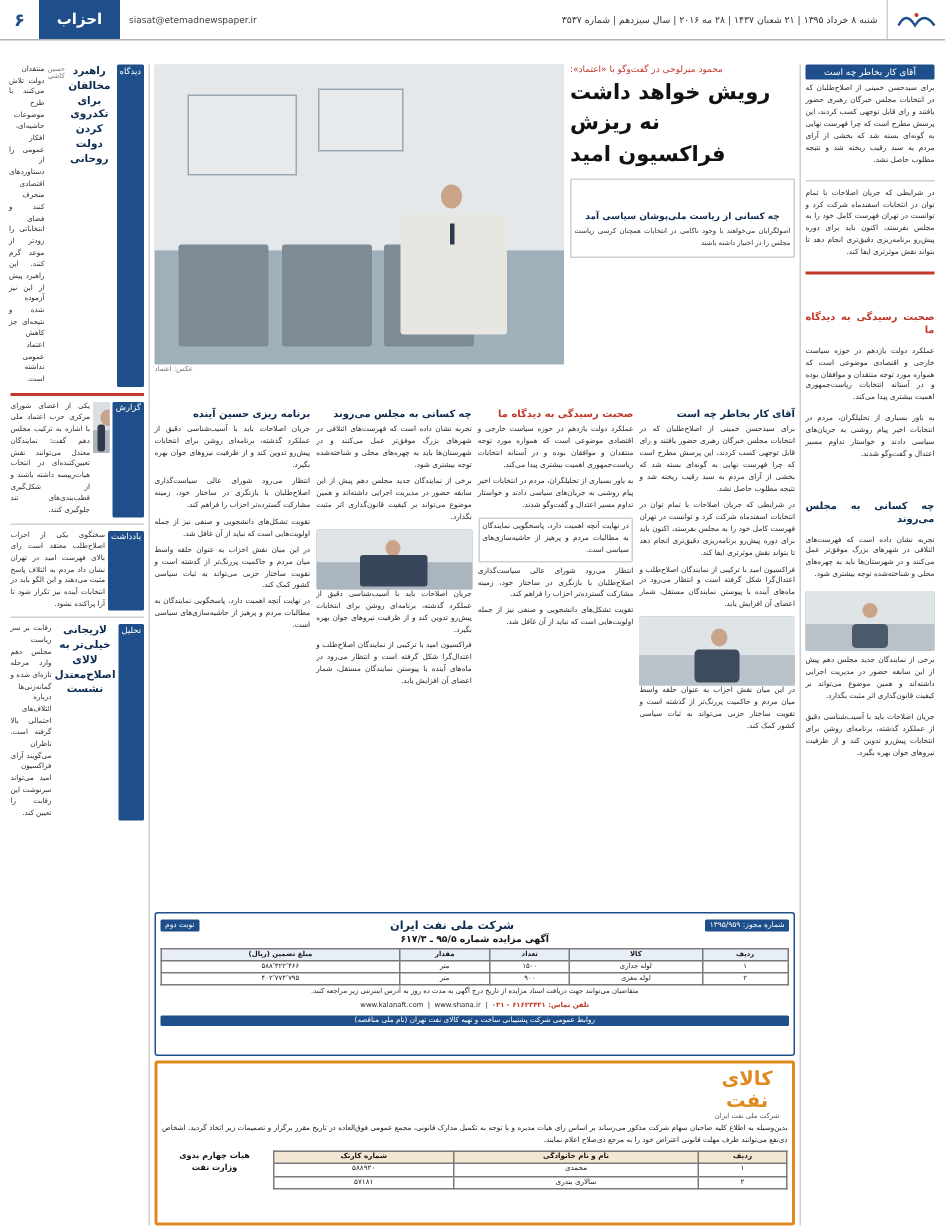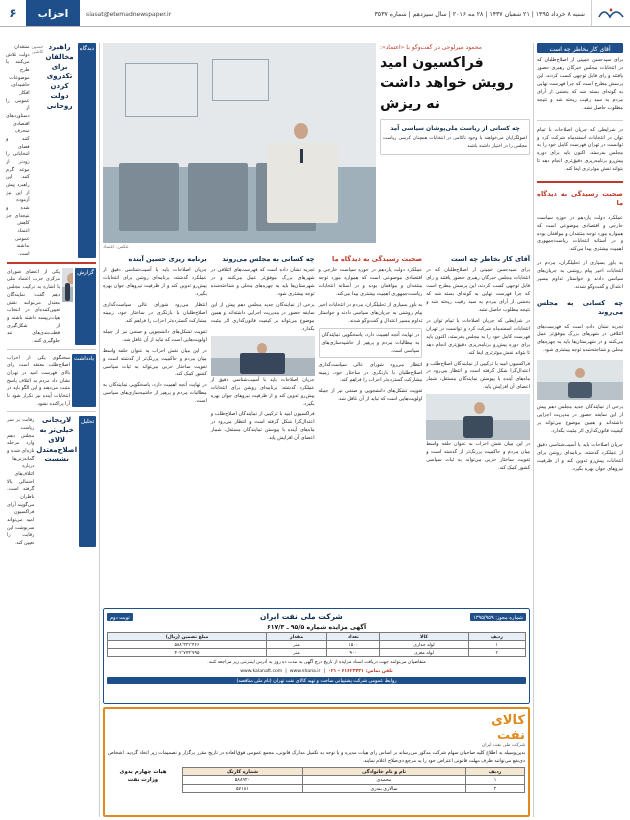--- a/index.html
+++ b/index.html
@@ -103,21 +103,21 @@
 
   
   .cols{
     display:flex;direction:rtl;gap:4px;flex:1;margin-top:4px;
   }
   .col{
     flex:1;min-width:0;
   }
   .ctitle{
     font-size:6.6px;font-weight:bold;line-height:1.4;color:#0d2b4e;
-    margin:2px 0 2px;text-align:justify;
+    margin:19px 0 2px;text-align:justify;
   }
   .ctitle.red{color:#c0392b}
   .p{
     font-size:4.9px;line-height:1.62;text-align:justify;color:#2a2a2a;
     margin:0 0 3px;
     text-align-last:right;
   }
   .dropcapbox{
     border:1px solid #cfcfcf;padding:2px;margin-bottom:3px;border-radius:1px;
   }
@@ -149,21 +149,21 @@
   table.adt th{background:#e8eef5;font-weight:bold;}
   .ad1-foot{font-size:4.6px;line-height:1.5;text-align:center;color:#222}
   .ad1-foot b{color:#c0392b}
   .ad1-bar{background:#1e4f8a;color:#fff;font-size:4.8px;text-align:center;padding:1px;border-radius:1px}
 
   .ad2{
     border:2px solid #e08a1e;border-radius:2px;padding:3px;box-sizing:border-box;
     display:flex;flex-direction:column;gap:2px;background:#fff;
   }
   .ad2-top{display:flex;direction:rtl;align-items:center;gap:3px;}
-  .ad2-logo{width:54px;flex:0 0 54px;text-align:right}
+  .ad2-logo{width:54px;flex:0 0 54px;text-align:center}
   .ad2-logo .lg{font-size:13px;font-weight:bold;color:#e08a1e;letter-spacing:-1px}
   .ad2-logo .lg2{font-size:4.6px;color:#555}
   .ad2-head{flex:1;text-align:center}
   .ad2-h1{font-size:10px;font-weight:bold;color:#e08a1e}
   .ad2-h2{font-size:6px;font-weight:bold;color:#111;margin-top:1px}
   .ad2-body{font-size:4.8px;line-height:1.65;text-align:justify;color:#222}
   .ad2-cols{display:flex;direction:rtl;gap:4px}
   table.adt2{width:100%;border-collapse:collapse;font-size:4.8px;direction:rtl}
   table.adt2 th,table.adt2 td{border:1px solid #7a7a7a;padding:1.2px 2px;text-align:center}
   table.adt2 th{background:#f3e6d2;font-weight:bold}
@@ -226,22 +226,22 @@
       </div>
       <div class="p">برخی از نمایندگان جدید مجلس دهم پیش از این سابقه حضور در مدیریت اجرایی داشته‌اند و همین موضوع می‌تواند بر کیفیت قانون‌گذاری اثر مثبت بگذارد.</div>
       <div class="p">جریان اصلاحات باید با آسیب‌شناسی دقیق از عملکرد گذشته، برنامه‌ای روشن برای انتخابات پیش‌رو تدوین کند و از ظرفیت نیروهای جوان بهره بگیرد.</div>
     </div>
 
     <div class="center">
 
       <div class="lead">
         <div class="lead-text">
           <div class="kicker">محمود میرلوحی در گفت‌وگو با «اعتماد»:</div>
+          <div class="headline">رویش خواهد داشت نه ریزش</div>
           <div class="headline">فراکسیون امید</div>
-          <div class="headline">رویش خواهد داشت نه ریزش</div>
           <div style="margin-top:6px;border:1px solid #cfcfcf;padding:2px;border-radius:1px">
             <div class="ctitle" style="font-size:6px;text-align:center">چه کسانی از ریاست ملی‌پوشان سیاسی آمد</div>
             <div class="p" style="font-size:4.6px">اصولگرایان می‌خواهند با وجود ناکامی در انتخابات همچنان کرسی ریاست مجلس را در اختیار داشته باشند</div>
           </div>
         </div>
         <div class="lead-photo">
           <div class="faux-person">
             <div class="wall" style="height:62%;background:#e4e8ea"></div>
             <div class="floor" style="height:38%;background:#9fb0bb"></div>
             <div class="frame" style="left:8%;top:10%;width:26%;height:26%"></div>

